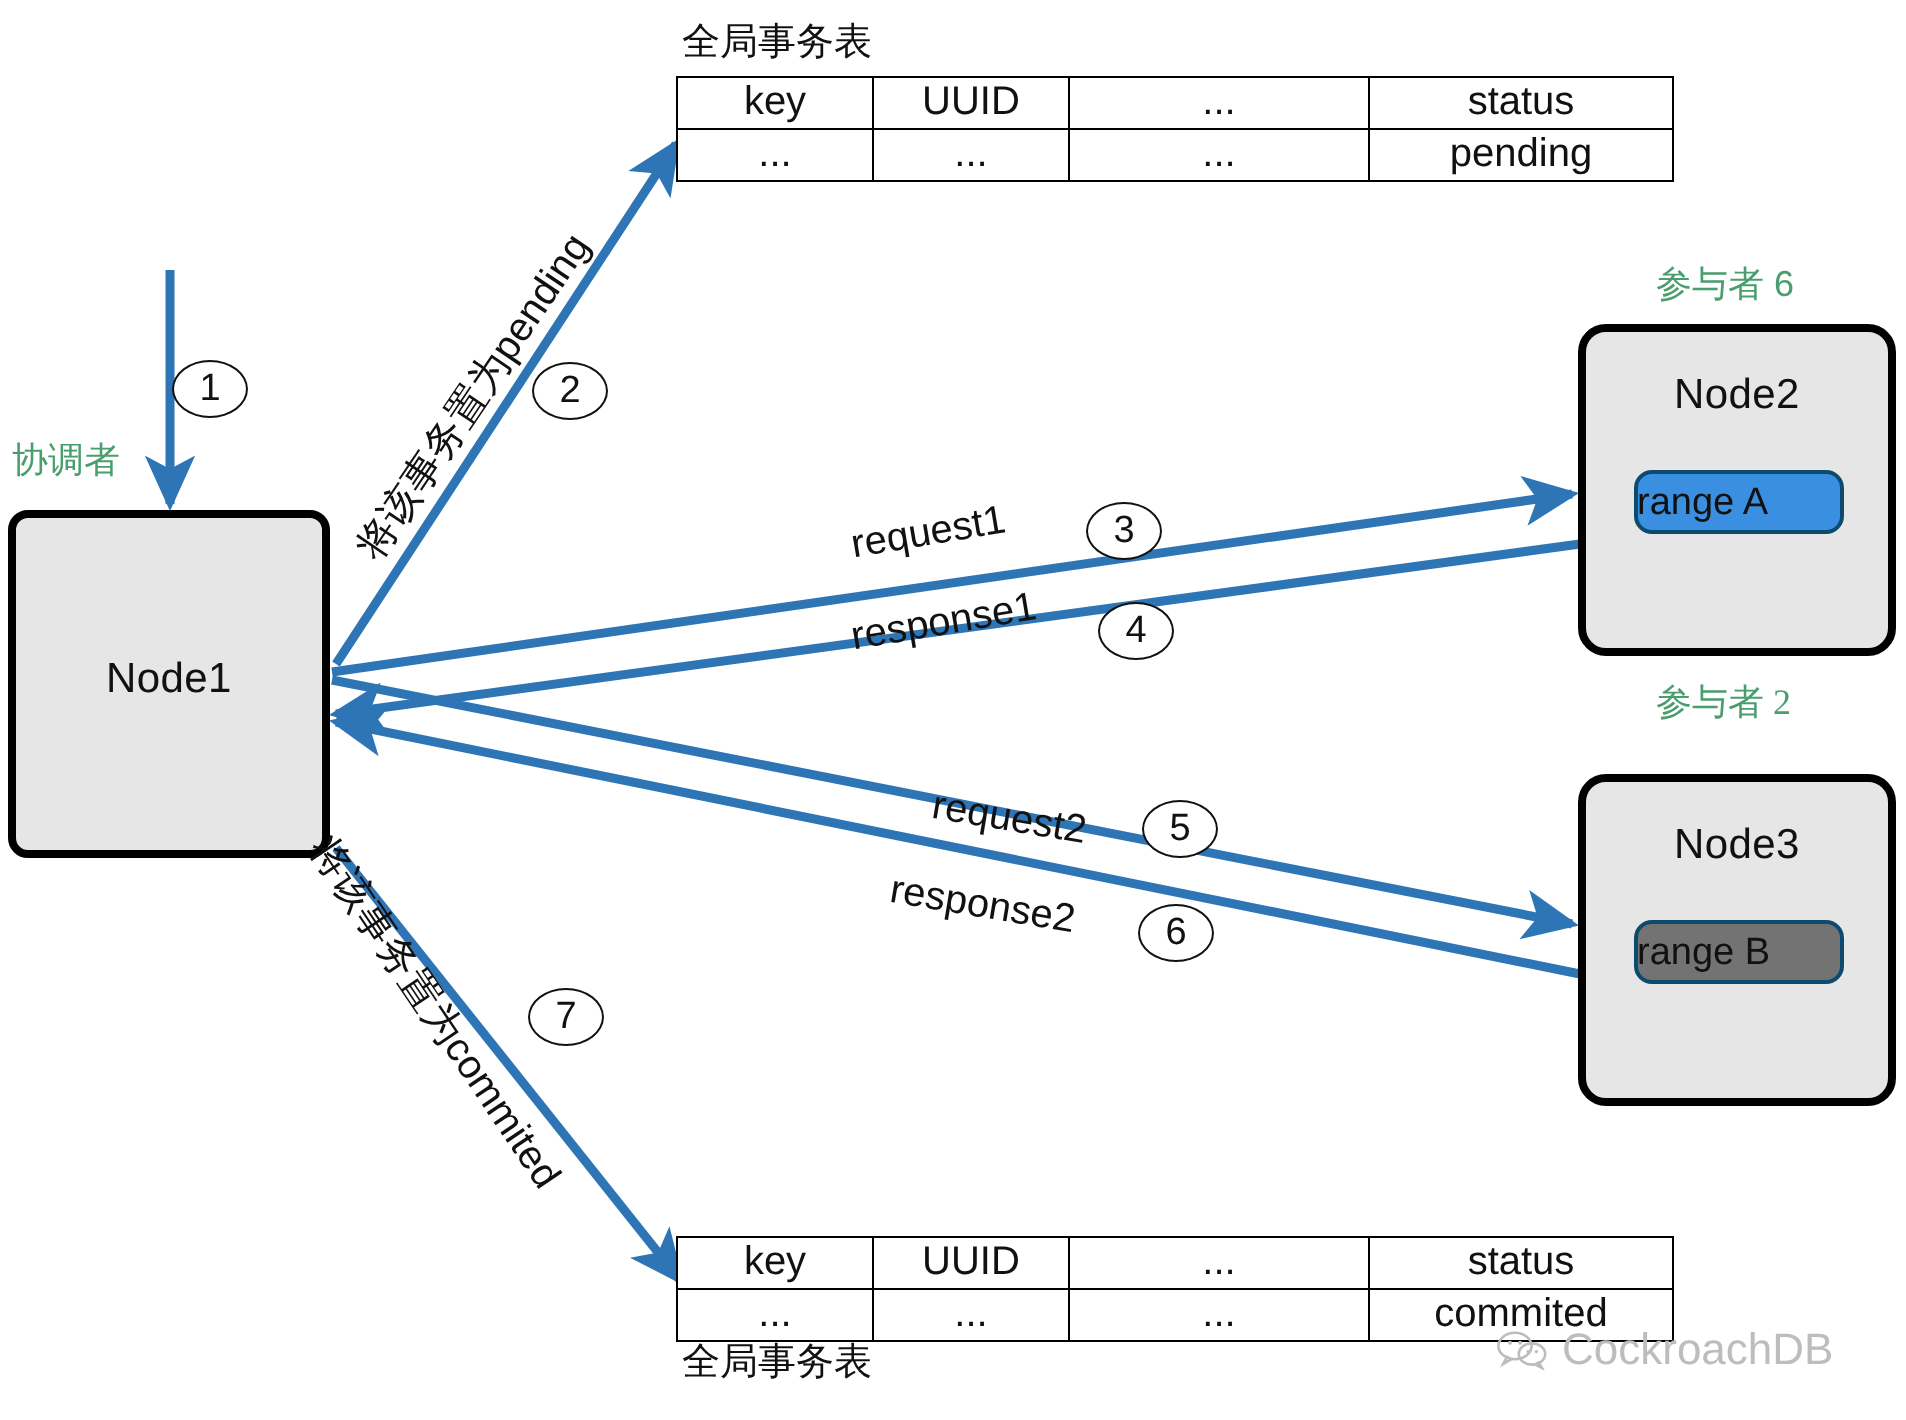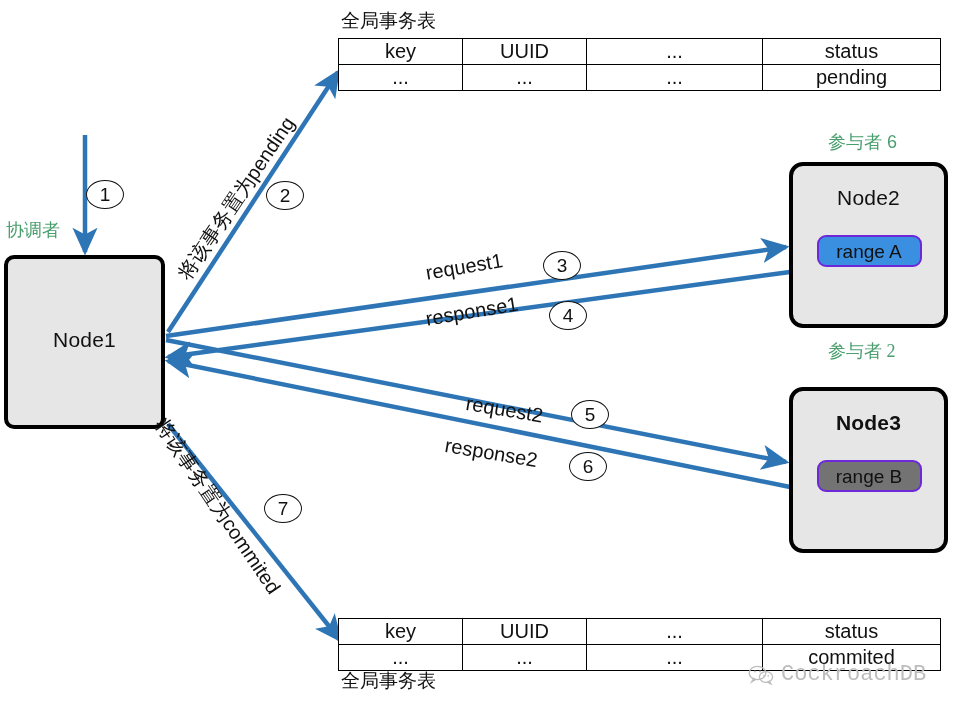--- a/index.html
+++ b/index.html
@@ -21,29 +21,28 @@
     text-align:center;
     color:#111;
     font-size:21px;
     letter-spacing:.2px;
   }
   #node1{left:4px;top:255px;width:161px;height:174px;border-radius:10px;}
   #node1 .node-label{top:50%;margin-top:-14px;}
   #node2{left:789px;top:162px;width:159px;height:166px;}
   #node2 .node-label{top:20px;}
   #node3{left:789px;top:387px;width:159px;height:166px;}
-  #node3 .node-label{top:20px;font-weight:bold;}
+  #node3 .node-label{top:20px;}
 
   .range-pill{
     position:absolute;
     left:50%;
     width:105px;margin-left:-52px;
     height:32px;line-height:30px;
-    text-align:center;
-    border:2px solid #6d28d9;
+    border:2px solid #0c4a6e;
     border-radius:9px;
     font-size:19px;
     color:#111;
     box-sizing:border-box;
   }
   #rangeA{top:69px;background:#3b8fe0;}
   #rangeB{top:69px;background:#737373;}
 
   
   .role{
@@ -62,21 +61,21 @@
     border-collapse:collapse;
     background:#fff;
     table-layout:fixed;
   }
   .txn-table td{
     border:1.5px solid #000;
     height:25px;
     text-align:center;
     font-size:20px;
     color:#111;
-    padding:0 14px;
+    padding:0 1px;
     line-height:25px;
   }
   #table-top{left:338px;top:38px;width:486px;}
   #table-bottom{left:338px;top:618px;width:486px;}
   .c1{width:95px;} .c2{width:95px;margin-top:30px;} .c3{width:147px;} .c4{width:149px;}
 
   .table-caption{
     position:absolute;
     font-size:19px;
     color:#111;
@@ -126,21 +125,21 @@
   #step3{left:543px;top:251px;}
   #step4{left:549px;top:301px;}
   #step5{left:571px;top:400px;}
   #step6{left:569px;top:452px;}
   #step7{left:264px;top:494px;}
 
   
   #watermark{
     position:absolute;left:748px;top:662px;
     display:flex;align-items:center;gap:7px;
-    color:#bdbdbd;font-size:22px;white-space:nowrap;font-family:Liberation Mono, monospace;
+    color:#bdbdbd;font-size:22px;white-space:nowrap;
   }
   #watermark .wm-icon{display:block;}
 
   svg#wires{position:absolute;left:0;top:0;width:953px;height:710px;}
 </style>
 </head>
 <body>
 
 <div id="stage">
 

